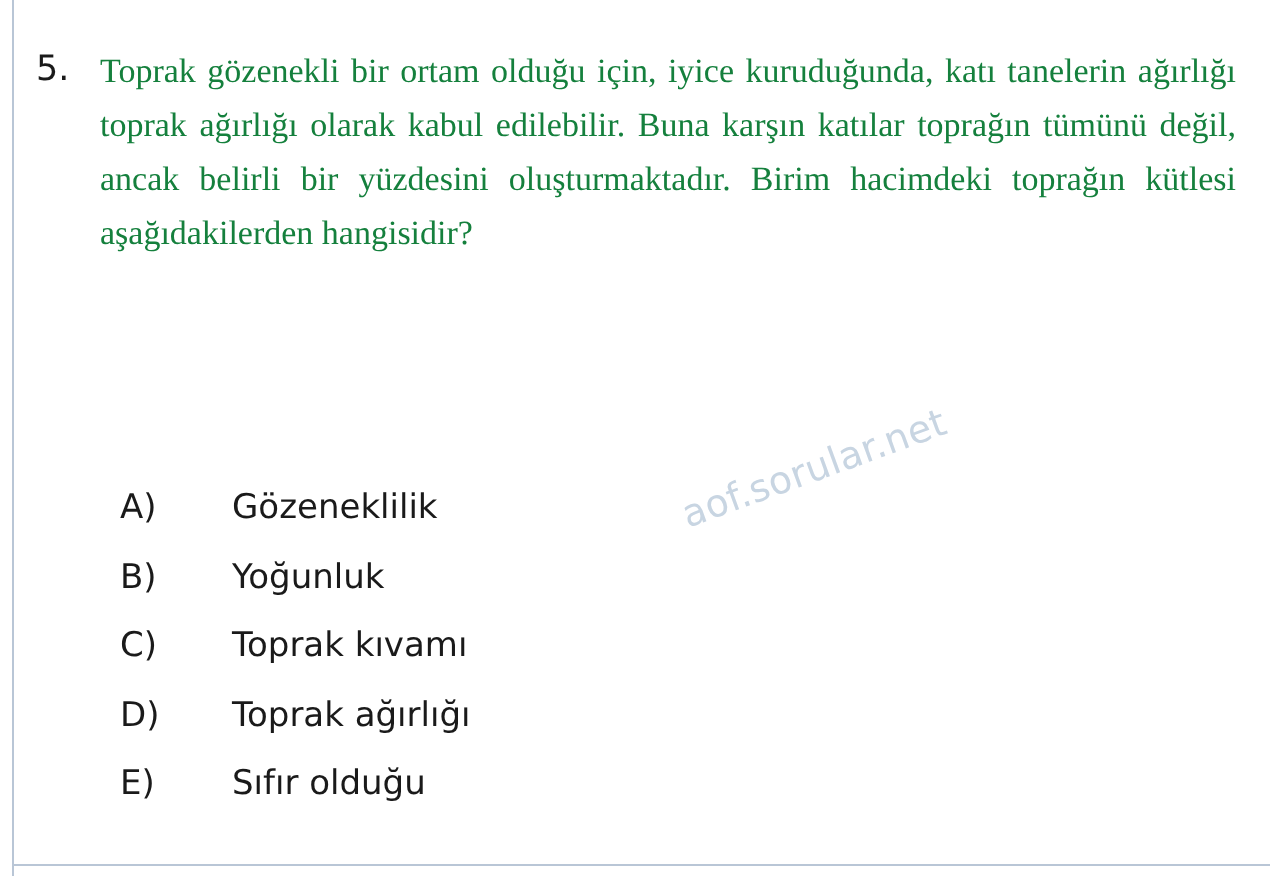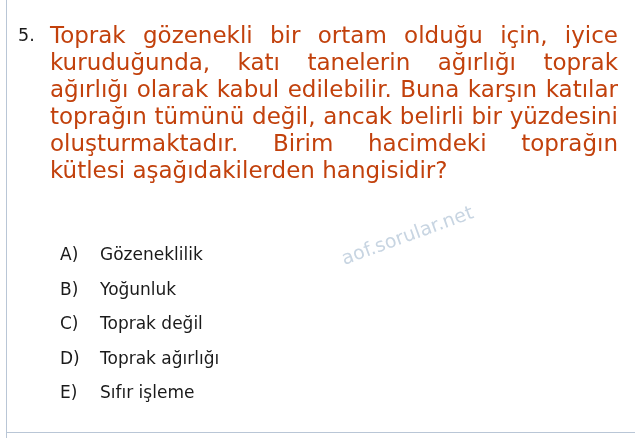--- a/index.html
+++ b/index.html
@@ -50,26 +50,27 @@
   .q-number {
     width: 32px;
     flex: 0 0 32px;
     font-size: 17.5px;
     line-height: 27px;
     color: #1a1a1a;
     font-weight: normal;
   }
   .q-text {
     flex: 1 1 auto;
-    font-size: 23px;
+    font-size: 17px;
     line-height: 27px;
-    color: #c2410c;
+    color: #15803d;
     text-align: justify;
     text-justify: inter-word;
     hyphens: none;
+    font-family: Liberation Serif, serif;
   }
   .options {
     position: absolute;
     left: 60px;
     top: 243px;
     width: 540px;
   }
   .option-row {
     display: flex;
     align-items: flex-start;
@@ -77,20 +78,21 @@
     font-size: 17px;
     line-height: 22px;
     color: #1a1a1a;
   }
   .opt-letter {
     width: 40px;
     flex: 0 0 40px;
   }
   .opt-text {
     flex: 1 1 auto;
+    margin-left: 16px;
   }
   .watermark-main {
     position: absolute;
     left: 338px;
     top: 248px;
     font-size: 19px;
     color: #c8d5e2;
     font-family: "DejaVu Sans", sans-serif;
     transform: rotate(-20deg);
     transform-origin: left top;
@@ -116,27 +118,27 @@
     <div class="option-row">
       <span class="opt-letter">A)</span>
       <span class="opt-text">Gözeneklilik</span>
     </div>
     <div class="option-row">
       <span class="opt-letter">B)</span>
       <span class="opt-text">Yoğunluk</span>
     </div>
     <div class="option-row">
       <span class="opt-letter">C)</span>
-      <span class="opt-text">Toprak değil</span>
+      <span class="opt-text">Toprak kıvamı</span>
     </div>
     <div class="option-row">
       <span class="opt-letter">D)</span>
       <span class="opt-text">Toprak ağırlığı</span>
     </div>
     <div class="option-row">
       <span class="opt-letter">E)</span>
-      <span class="opt-text">Sıfır işleme</span>
+      <span class="opt-text">Sıfır olduğu</span>
     </div>
   </div>
 
   <div class="watermark-main">aof.sorular.net</div>
 
 </div>
 
 </body></html>

